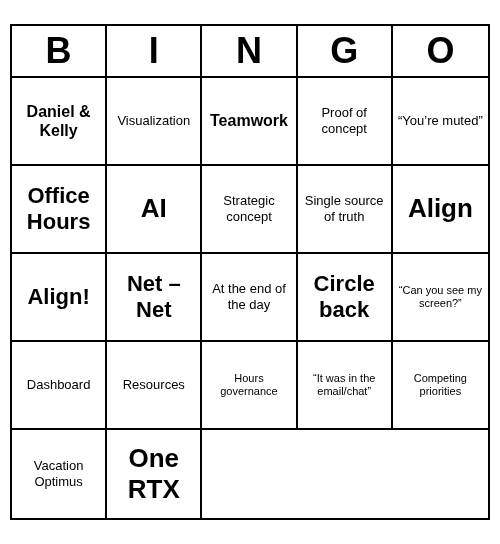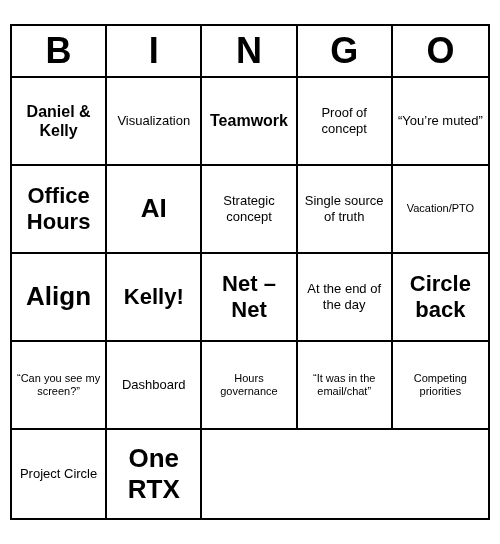--- a/index.html
+++ b/index.html
@@ -127,52 +127,52 @@
       <div class="bingo-cell">
         <span class="cell-text size-xl">AI</span>
       </div>
       <div class="bingo-cell">
         <span class="cell-text size-sm">Strategic concept</span>
       </div>
       <div class="bingo-cell">
         <span class="cell-text size-sm">Single source of truth</span>
       </div>
       <div class="bingo-cell">
-        <span class="cell-text size-xs">Vacation/PTO</span>
-      </div>
-      <div class="bingo-cell">
         <span class="cell-text size-xl">Align</span>
       </div>
       <div class="bingo-cell">
-        <span class="cell-text size-lg">Kelly!</span>
+        <span class="cell-text size-lg">Align!</span>
       </div>
       <div class="bingo-cell">
         <span class="cell-text size-lg">Net – Net</span>
       </div>
       <div class="bingo-cell">
         <span class="cell-text size-sm">At the end of the day</span>
       </div>
       <div class="bingo-cell">
         <span class="cell-text size-lg">Circle back</span>
       </div>
       <div class="bingo-cell">
         <span class="cell-text size-xs">“Can you see my screen?”</span>
       </div>
       <div class="bingo-cell">
         <span class="cell-text size-sm">Dashboard</span>
       </div>
       <div class="bingo-cell">
+        <span class="cell-text size-sm">Resources</span>
+      </div>
+      <div class="bingo-cell">
         <span class="cell-text size-xs">Hours governance</span>
       </div>
       <div class="bingo-cell">
         <span class="cell-text size-xs">“It was in the email/chat”</span>
       </div>
       <div class="bingo-cell">
         <span class="cell-text size-xs">Competing priorities</span>
       </div>
       <div class="bingo-cell">
-        <span class="cell-text size-sm">Project Circle</span>
+        <span class="cell-text size-sm">Vacation Optimus</span>
       </div>
       <div class="bingo-cell">
         <span class="cell-text size-xl">One RTX</span>
       </div>
     </div>
 </div>
 
 </body></html>

